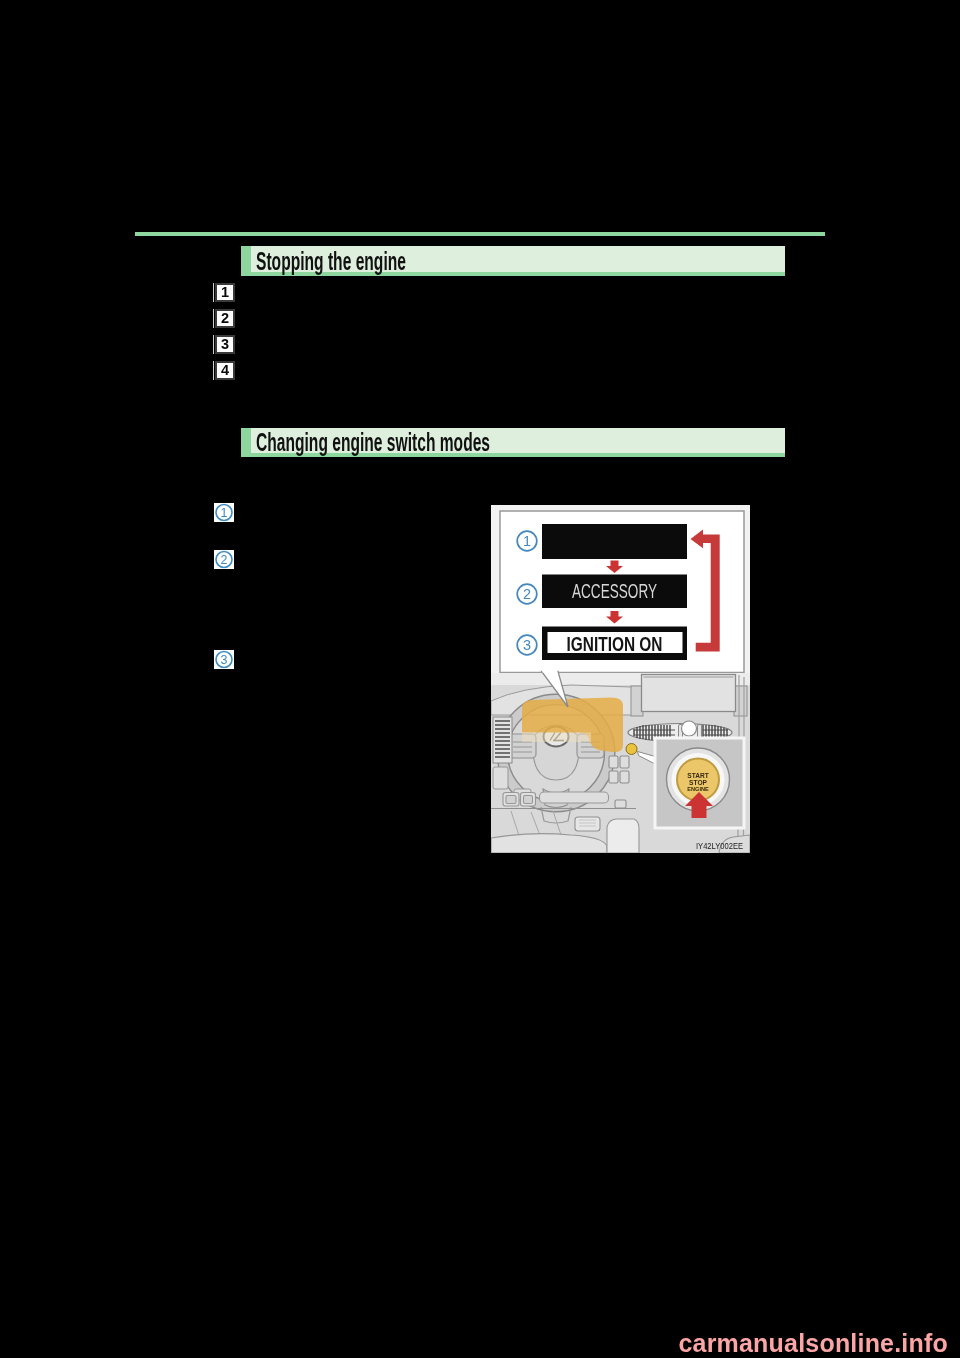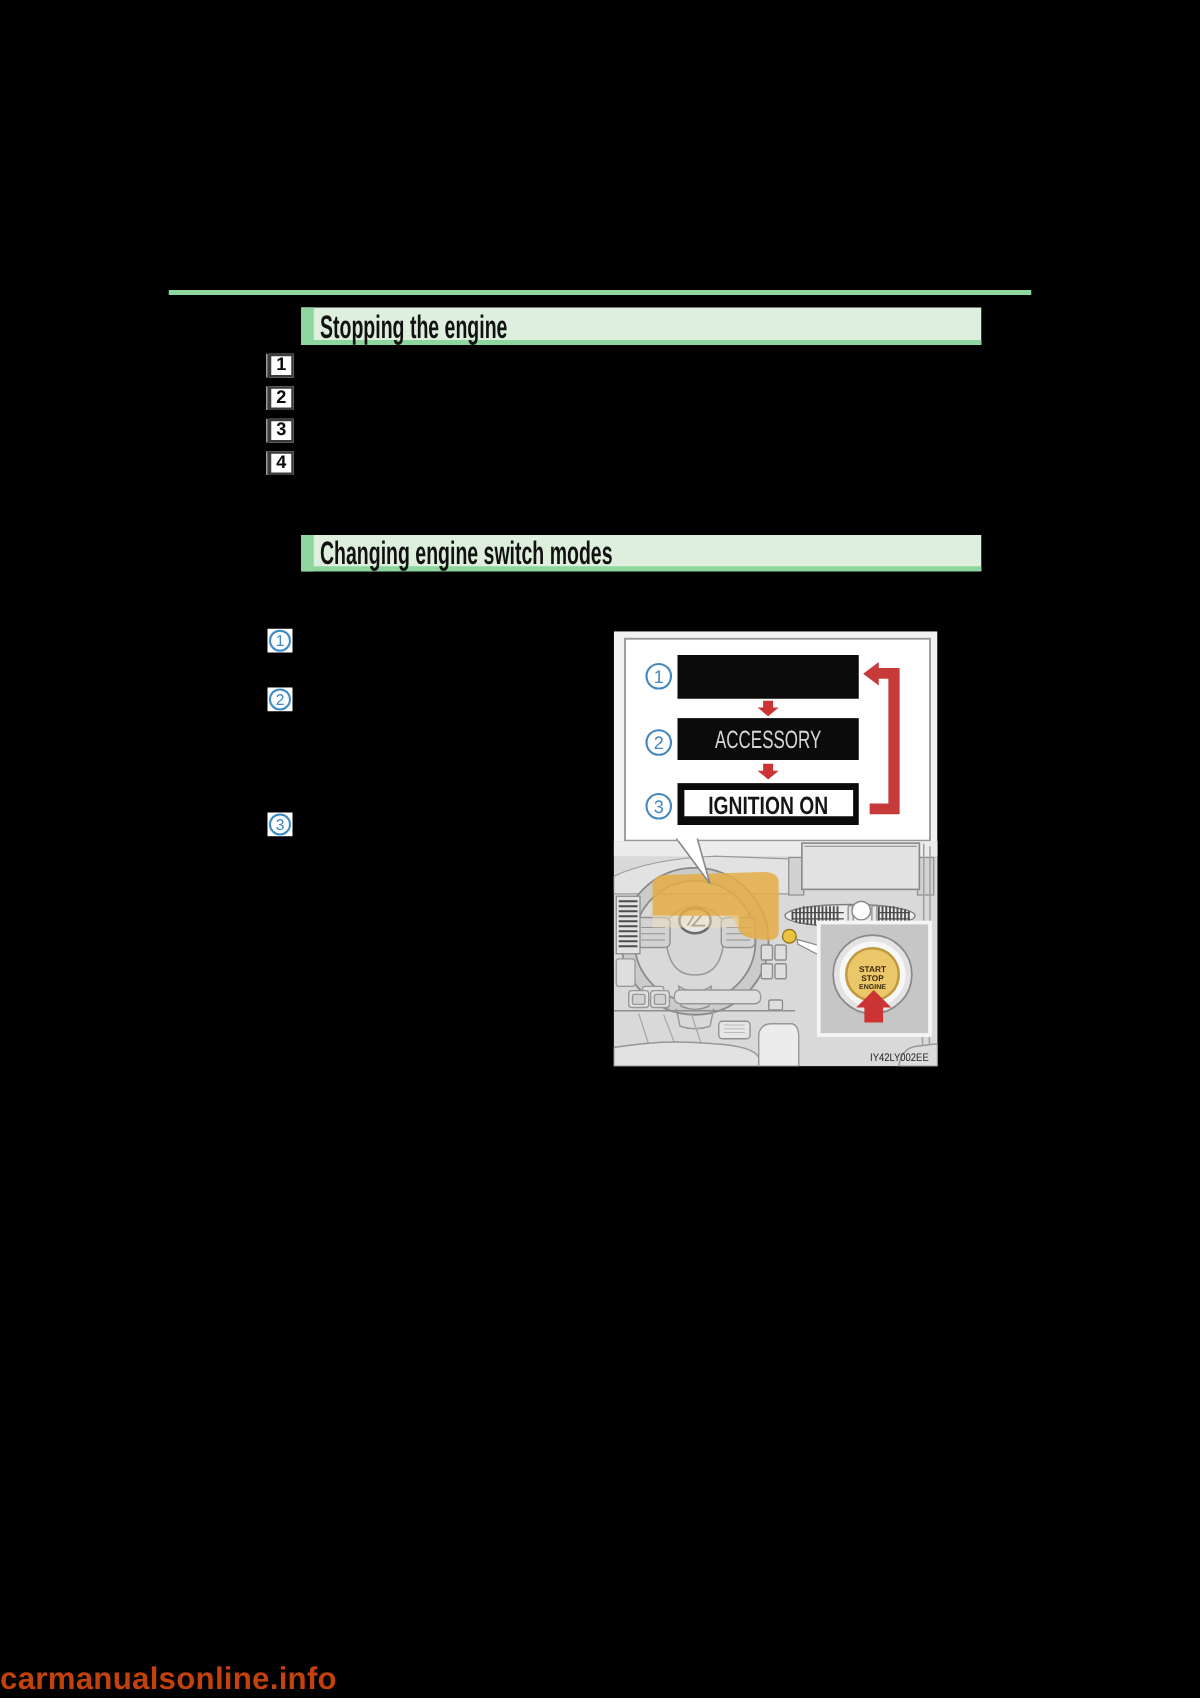--- a/index.html
+++ b/index.html
@@ -195,13 +195,13 @@
 
 <path d="M208,287 L222,301 L215.5,301 L215.5,313 L200.5,313 L200.5,301 L194,301 Z" fill="#cc3434"></path>
 
 <path d="M50.6,166.4 L67,166.4 L77,202 Z" fill="#ffffff" stroke="#8a8a8a" stroke-width="1.3"></path>
 <rect x="51.2" y="164" width="15.2" height="3.4" fill="#ffffff"></rect>
 
 <text x="252" y="343.5" font-size="8.8" fill="#1b1b1b" text-anchor="end" textLength="47" lengthAdjust="spacingAndGlyphs">IY42LY002EE</text>
 </svg>
 </div>
 
-<div class="abs" style="left:0;top:1329px;width:948px;font-weight:bold;font-size:25px;color:#c2410c;letter-spacing:0.2px;">carmanualsonline.info</div>
+<div class="abs" style="left:0;top:1329px;width:948px;text-align:right;font-weight:bold;font-size:25px;color:#fca5a5;letter-spacing:0.2px;">carmanualsonline.info</div>
 
 </body></html>

